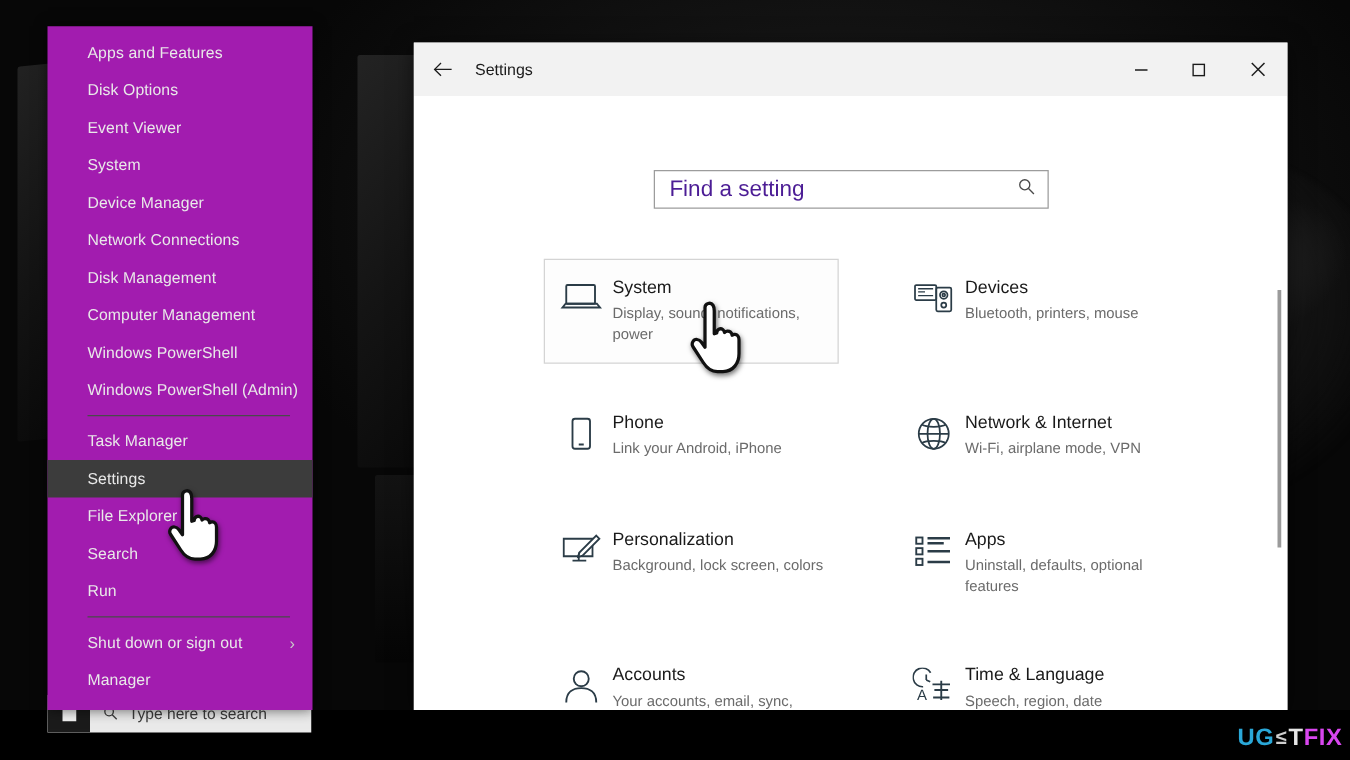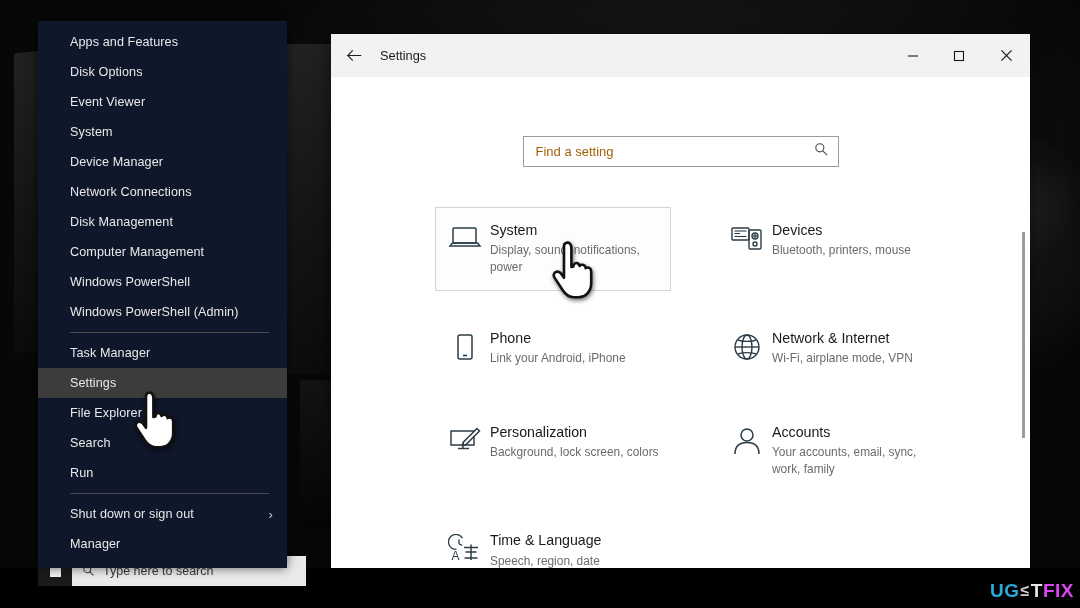--- a/index.html
+++ b/index.html
@@ -44,42 +44,42 @@
     transform: rotate(-18deg);
     border-radius: 50% 40% 45% 55%;
   }
   .wall-bottom {
     position: absolute; left: 0; right: 0; bottom: 0; height: 40px;
     background: #000;
   }
 
   
   .taskbar {
-    position: absolute; left: 38px; bottom: 22px; width: 268px; height: 30px;
+    position: absolute; left: 38px; bottom: 22px; width: 211px; height: 30px;
     background: #eaeaea;
     display: flex; align-items: center;
     overflow: hidden;
   }
   .taskbar .start {
     width: 34px; height: 30px; background: #1b1b1b;
     display: flex; align-items: center; justify-content: center;
   }
   .taskbar .startsq { width: 11px; height: 11px; background: #f2f2f2; }
   .taskbar .search-ico {
     margin-left: 10px; color: #444; font-size: 13px; line-height: 1;
   }
   .taskbar .search-txt {
     margin-left: 8px; color: #3c3c3c; font-size: 12.5px;
     white-space: nowrap;
   }
 
   
   .ctxmenu {
-    position: absolute; left: 38px; top: 21px; width: 249px; height: 547px;
-    background: #0f172a;
+    position: absolute; left: 38px; top: 21px; width: 212px; height: 547px;
+    background: #a21caf;
     box-shadow: 0 0 10px rgba(0,0,0,.6);
     padding-top: 6px;
     font-size: 12.6px;
     color: #e8e8e8;
     z-index: 5;
   }
   .ctx-item {
     height: 30px; display: flex; align-items: center;
     padding-left: 32px; padding-right: 14px;
     white-space: nowrap;
@@ -126,21 +126,21 @@
     display: flex; justify-content: center;
     padding-top: 59px;
   }
   .searchbox {
     width: 316px; height: 31px;
     border: 1px solid #9c9c9c;
     background: #fff;
     display: flex; align-items: center;
     padding: 0 9px 0 12px;
   }
-  .searchbox .ph { color: #a16207; font-size: 13px; flex: 1; }
+  .searchbox .ph { color: #4c1d95; font-size: 18px; flex: 1; }
   .searchbox .mag { color: #4a4a4a; }
 
   
   .grid {
     margin: 40px 0 0 104px;
     width: 520px;
     display: grid;
     grid-template-columns: 236px 236px;
     column-gap: 46px;
     row-gap: 24px;
@@ -391,20 +391,37 @@
               </svg>
             </div>
             <div class="tile-txt">
               <div class="tile-title">Personalization</div>
               <div class="tile-sub">Background, lock screen, colors</div>
             </div>
           </div>
           <div class="tile">
             <div class="tile-ico">
               <svg width="34" height="30" viewBox="0 0 34 30" fill="none" stroke="#2b3c47" stroke-width="1.5">
+      <rect x="3" y="4" width="5" height="5"></rect>
+      <rect x="3" y="12.5" width="5" height="5"></rect>
+      <rect x="3" y="21" width="5" height="5"></rect>
+      <line x1="12" y1="4.5" x2="30" y2="4.5" stroke-width="2"></line>
+      <line x1="12" y1="8.5" x2="25" y2="8.5" stroke-width="2"></line>
+      <line x1="12" y1="15" x2="30" y2="15" stroke-width="2"></line>
+      <line x1="12" y1="23.5" x2="30" y2="23.5" stroke-width="2"></line>
+              </svg>
+            </div>
+            <div class="tile-txt">
+              <div class="tile-title">Apps</div>
+              <div class="tile-sub">Uninstall, defaults, optional features</div>
+            </div>
+          </div>
+          <div class="tile">
+            <div class="tile-ico">
+              <svg width="34" height="30" viewBox="0 0 34 30" fill="none" stroke="#2b3c47" stroke-width="1.5">
       <circle cx="17" cy="9" r="6"></circle>
       <path d="M5 28 C5 19.5 10.5 16.5 17 16.5 C23.5 16.5 29 19.5 29 28"></path>
               </svg>
             </div>
             <div class="tile-txt">
               <div class="tile-title">Accounts</div>
               <div class="tile-sub">Your accounts, email, sync, work, family</div>
             </div>
           </div>
           <div class="tile">

